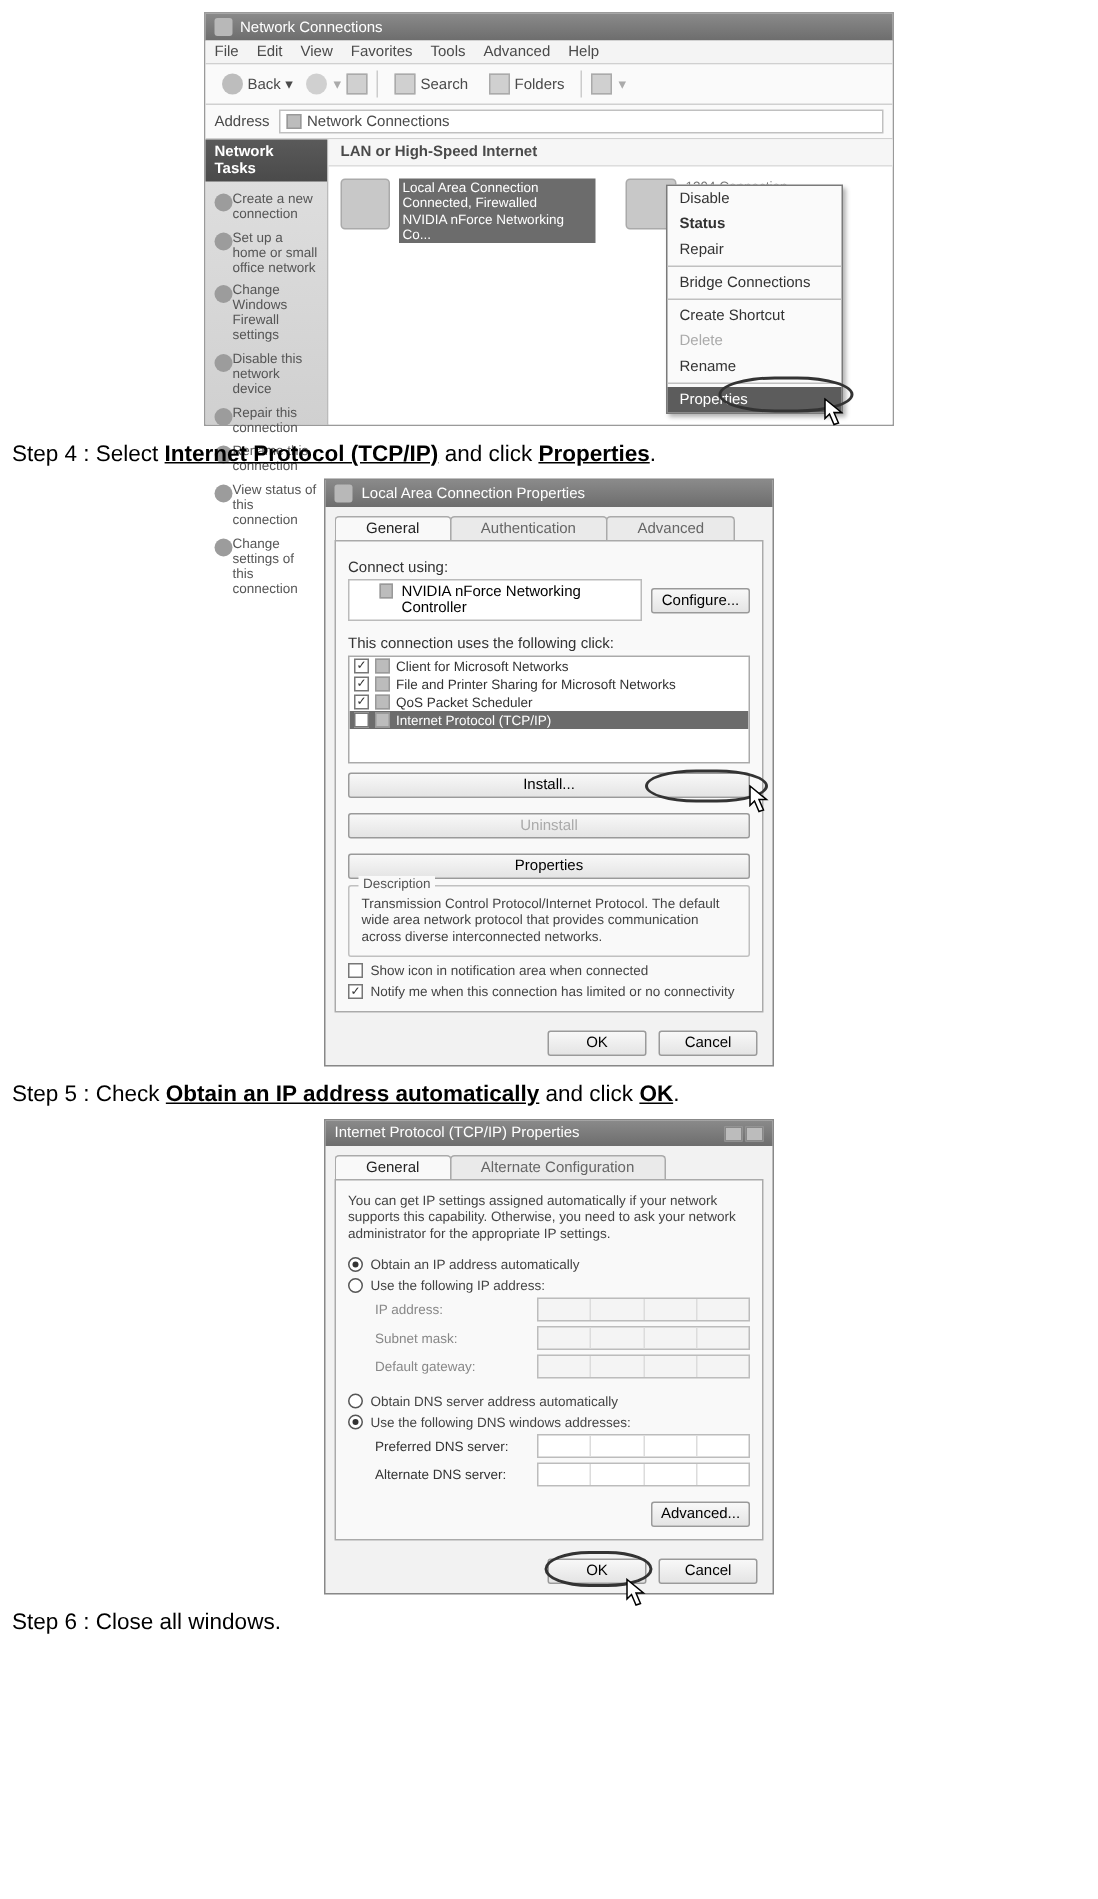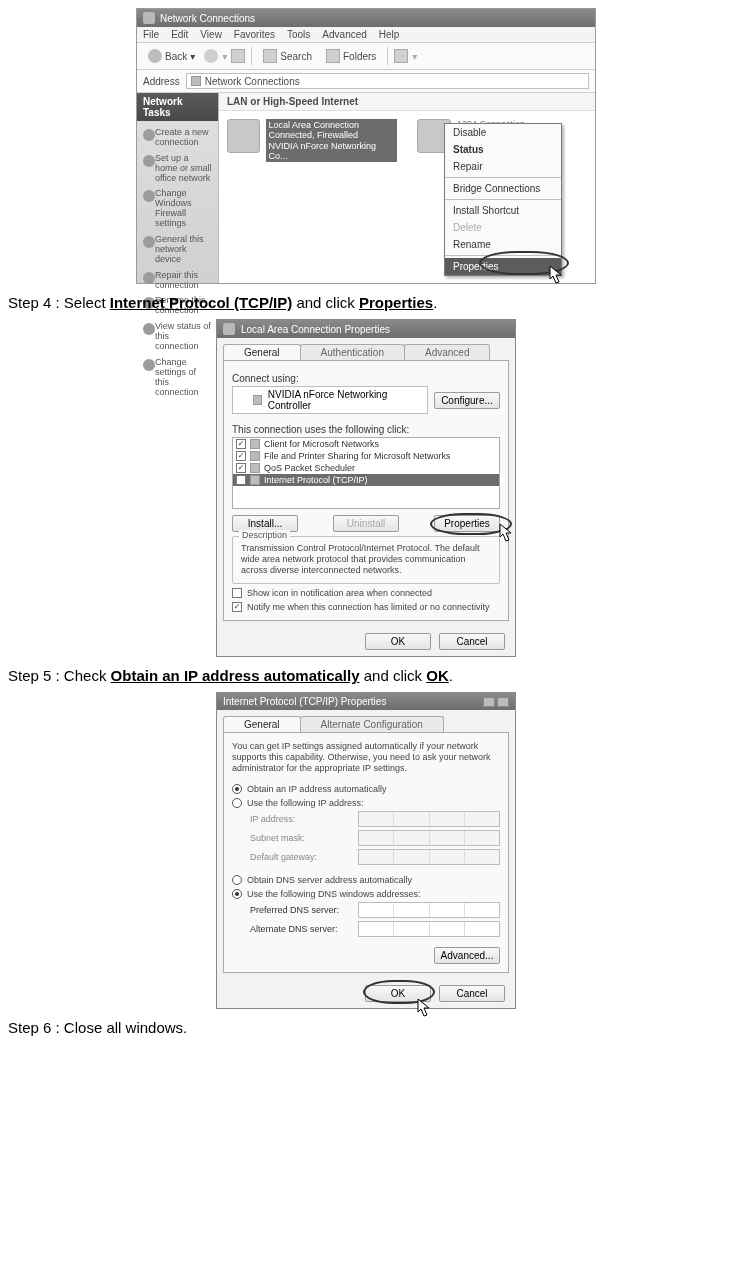--- a/index.html
+++ b/index.html
@@ -101,34 +101,34 @@
   }
   .tab-strip { display:flex; margin:6px 6px 0 6px; font-size:10px; }
   .tab {
     border:1px solid #aaa; border-bottom:none; padding:2px 20px;
     background:#eaeaea; color:#666; margin-right:-1px;
     border-radius:3px 3px 0 0;
   }
   .tab.active { background:#f9f9f9; color:#222; position:relative; z-index:2;}
   .tab-body { border:1px solid #aaa; margin:0 6px 6px 6px; padding:8px; background:#f9f9f9; font-size:10px;}
   .field-label { margin:4px 0 2px 0; color:#333;}
-  .inset-box { background:#fff; border:1px solid #bbb; padding:2px 20px; display:flex; align-items:center; gap:6px; height:28px;}
+  .inset-box { background:#fff; border:1px solid #bbb; padding:2px 20px; display:flex; align-items:flex-start; gap:6px; height:28px;}
   .btn {
     border:1px solid #9a9a9a; background:linear-gradient(#f8f8f8,#e4e4e4);
     padding:2px 0; font-size:10px; text-align:center; border-radius:2px;
     min-width:66px;
   }
   .list-box { border:1px solid #aaa; background:#fff; height:72px; overflow:hidden; }
   .list-row { display:flex; align-items:center; gap:4px; padding:1px 3px; font-size:9px; color:#333;}
   .list-row.sel { background:#6c6c6c; color:#fff;}
   .chk { width:10px;height:10px;border:1px solid #777;background:#fff;display:inline-flex;align-items:center;justify-content:center;font-size:8px;line-height:1;}
   .chk.on::after{content:"✓";color:#333;}
   .list-row.sel .chk.on::after{color:#fff;}
   .tiny-ico { width:10px;height:10px;background:#bcbcbc;border:1px solid #999;}
-  .btn-row { display:flex; gap:10px; margin-top:6px; justify-content:space-between;}
+  .btn-row { display:flex; gap:10px; margin-top:6px; justify-content:space-between;flex-direction:column;}
   .group-frame { border:1px solid #c0c0c0; border-radius:2px; padding:6px 8px 8px 8px; margin-top:4px; position:relative;}
   .group-frame .legend{ position:absolute; top:-7px; left:6px; background:#f9f9f9; padding:0 3px; color:#555; font-size:9px;}
   .desc-text { font-size:9px; color:#444; line-height:1.2; }
   .chk-row { display:flex; align-items:center; gap:5px; font-size:9px; color:#444; margin-top:4px;}
   .dlg-btn-row { display:flex; justify-content:flex-end; gap:8px; padding:6px 10px; }
   .oval-mark {
     position:absolute; border:2px solid #333; border-radius:50%/60%;
     width:80px; height:24px; pointer-events:none;
   }
   .radio { width:10px;height:10px;border:1px solid #555;border-radius:50%;background:#fff;display:inline-flex;align-items:center;justify-content:center;}
@@ -201,21 +201,21 @@
           <div class="side-item">
               <span class="side-ico"></span>
               <span>Set up a home or small office network</span>
             </div>
           <div class="side-item">
               <span class="side-ico"></span>
               <span>Change Windows Firewall settings</span>
             </div>
           <div class="side-item">
               <span class="side-ico"></span>
-              <span>General this network device</span>
+              <span>Disable this network device</span>
             </div>
           <div class="side-item">
               <span class="side-ico"></span>
               <span>Repair this connection</span>
             </div>
           <div class="side-item">
               <span class="side-ico"></span>
               <span>Rename this connection</span>
             </div>
           <div class="side-item">
@@ -249,21 +249,21 @@
           </div>
         </div>
 
         <div class="ctx-menu">
           <div class="ctx-item">Disable</div>
           <div class="ctx-item" style="font-weight:600;">Status</div>
           <div class="ctx-item">Repair</div>
           <div class="ctx-sep"></div>
           <div class="ctx-item">Bridge Connections</div>
           <div class="ctx-sep"></div>
-          <div class="ctx-item">Install Shortcut</div>
+          <div class="ctx-item">Create Shortcut</div>
           <div class="ctx-item disabled">Delete</div>
           <div class="ctx-item">Rename</div>
           <div class="ctx-sep"></div>
           <div class="ctx-item selected">Properties</div>
         </div>
         <div class="oval-mark" style="top:158px; left:260px; width:90px; height:24px;"></div>
         <div class="cursor" style="top:172px; left:330px;">
           <svg viewBox="0 0 16 20">
               <path d="M1 1 L1 14 L4 11 L7 18 L10 17 L7 10 L12 10 Z" fill="#fff" stroke="#000" stroke-width="1"></path>
             </svg>

